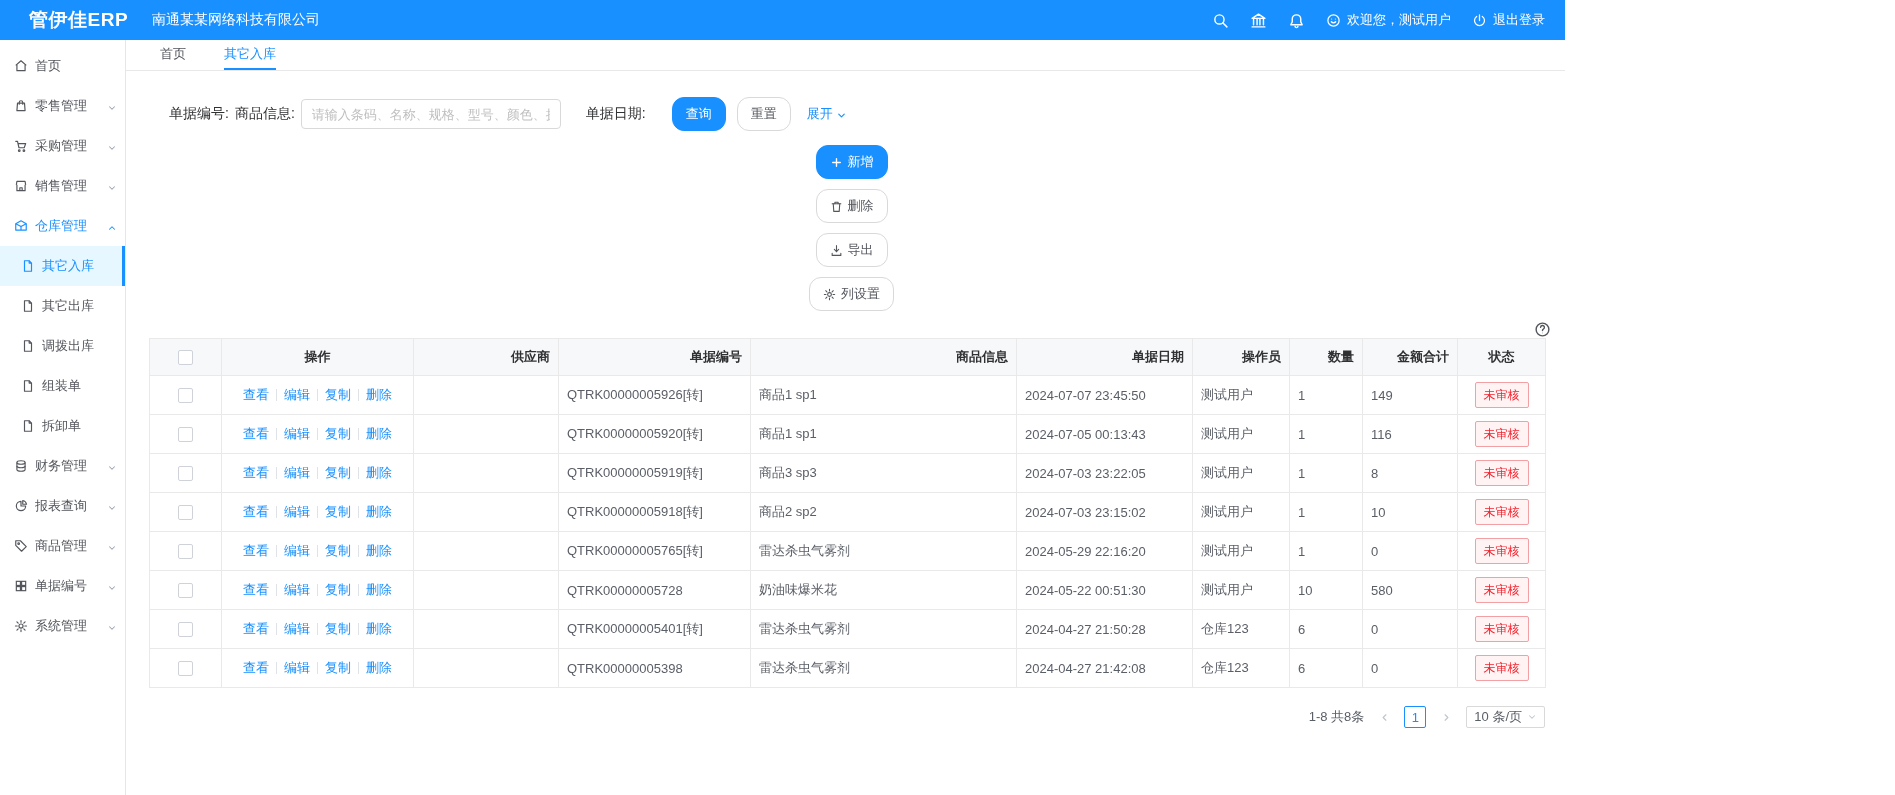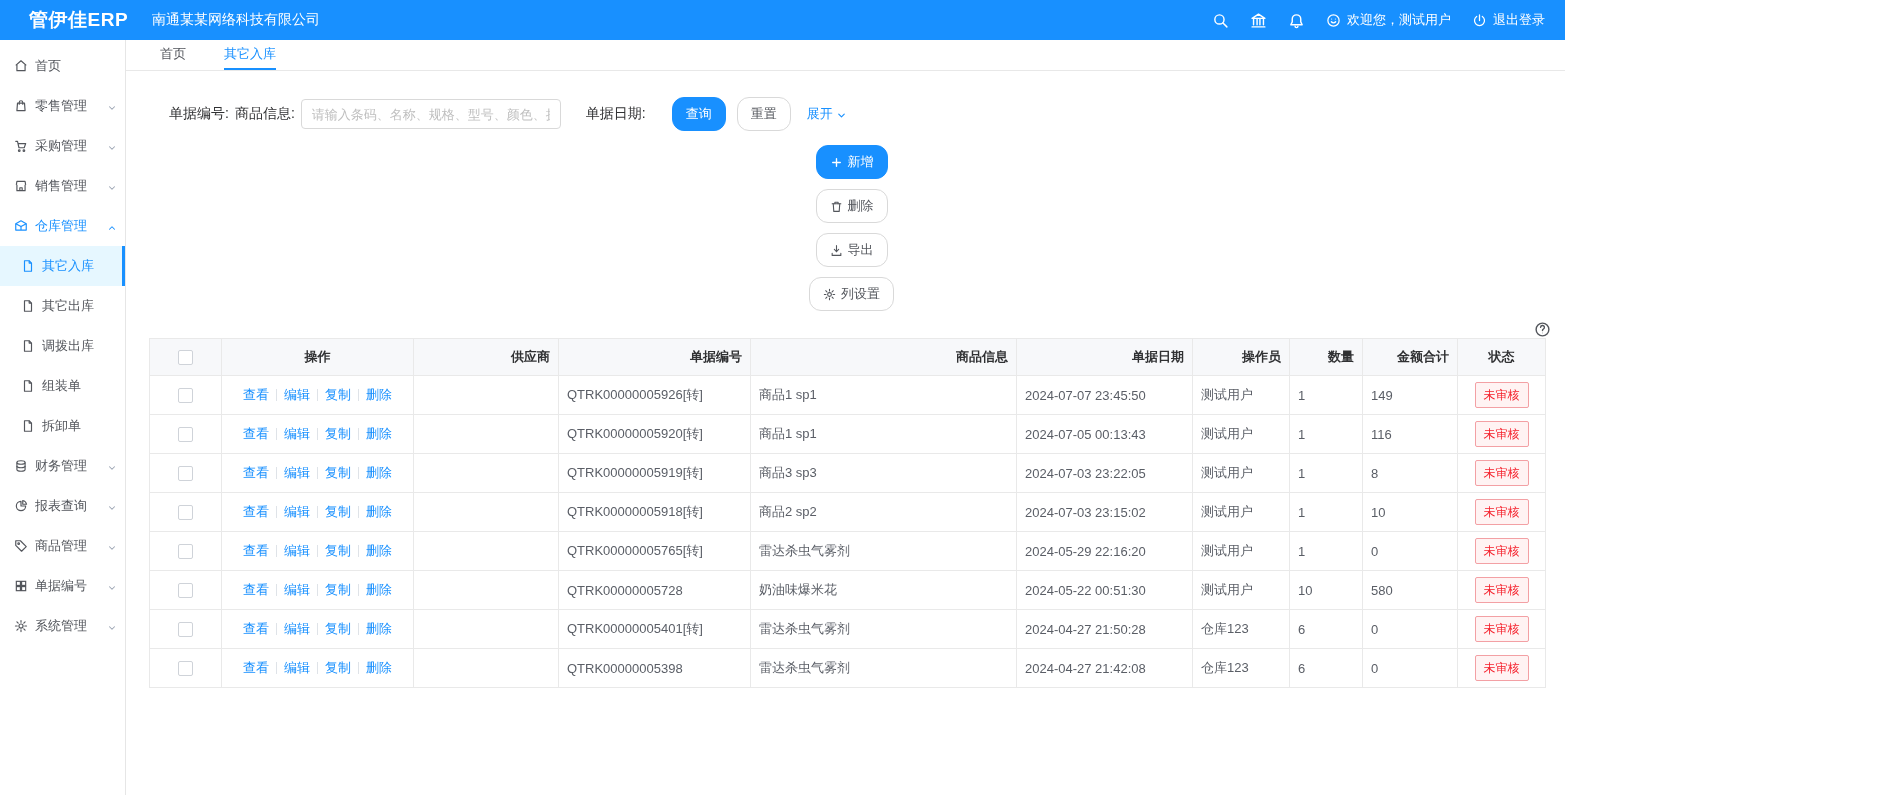--- a/index.html
+++ b/index.html
@@ -482,17 +482,39 @@
               <td>雷达杀虫气雾剂</td>
               <td>2024-04-27 21:42:08</td>
               <td>仓库123</td>
               <td>6</td>
               <td>0</td>
               <td class="center"><span class="badge">未审核</span></td>
             </tr>
           </tbody>
         </table>
 
+        <div class="pagination">
+          <span>1-8 共8条</span>
+          <span class="pg-arrow">
+            <svg viewBox="0 0 24 24" fill="none" stroke="currentColor" stroke-width="2.5" stroke-linecap="round" stroke-linejoin="round">
+                <path d="M15 6l-6 6 6 6"></path>
+              </svg>
+          </span>
+          <span class="pg-num">1</span>
+          <span class="pg-arrow">
+            <svg viewBox="0 0 24 24" fill="none" stroke="currentColor" stroke-width="2.5" stroke-linecap="round" stroke-linejoin="round">
+                <path d="M9 6l6 6-6 6"></path>
+              </svg>
+          </span>
+          <span class="pg-size">
+            <span>10 条/页</span>
+            <span class="chev">
+                <svg viewBox="0 0 24 24" fill="none" stroke="currentColor" stroke-width="2.5" stroke-linecap="round" stroke-linejoin="round" style="width:10px;height:10px;display:block;">
+                  <path d="M6 9l6 6 6-6"></path>
+                </svg>
+              </span>
+          </span>
+        </div>
 
       </div>
     </div>
   </div>
 </div>
 
 </body></html>

